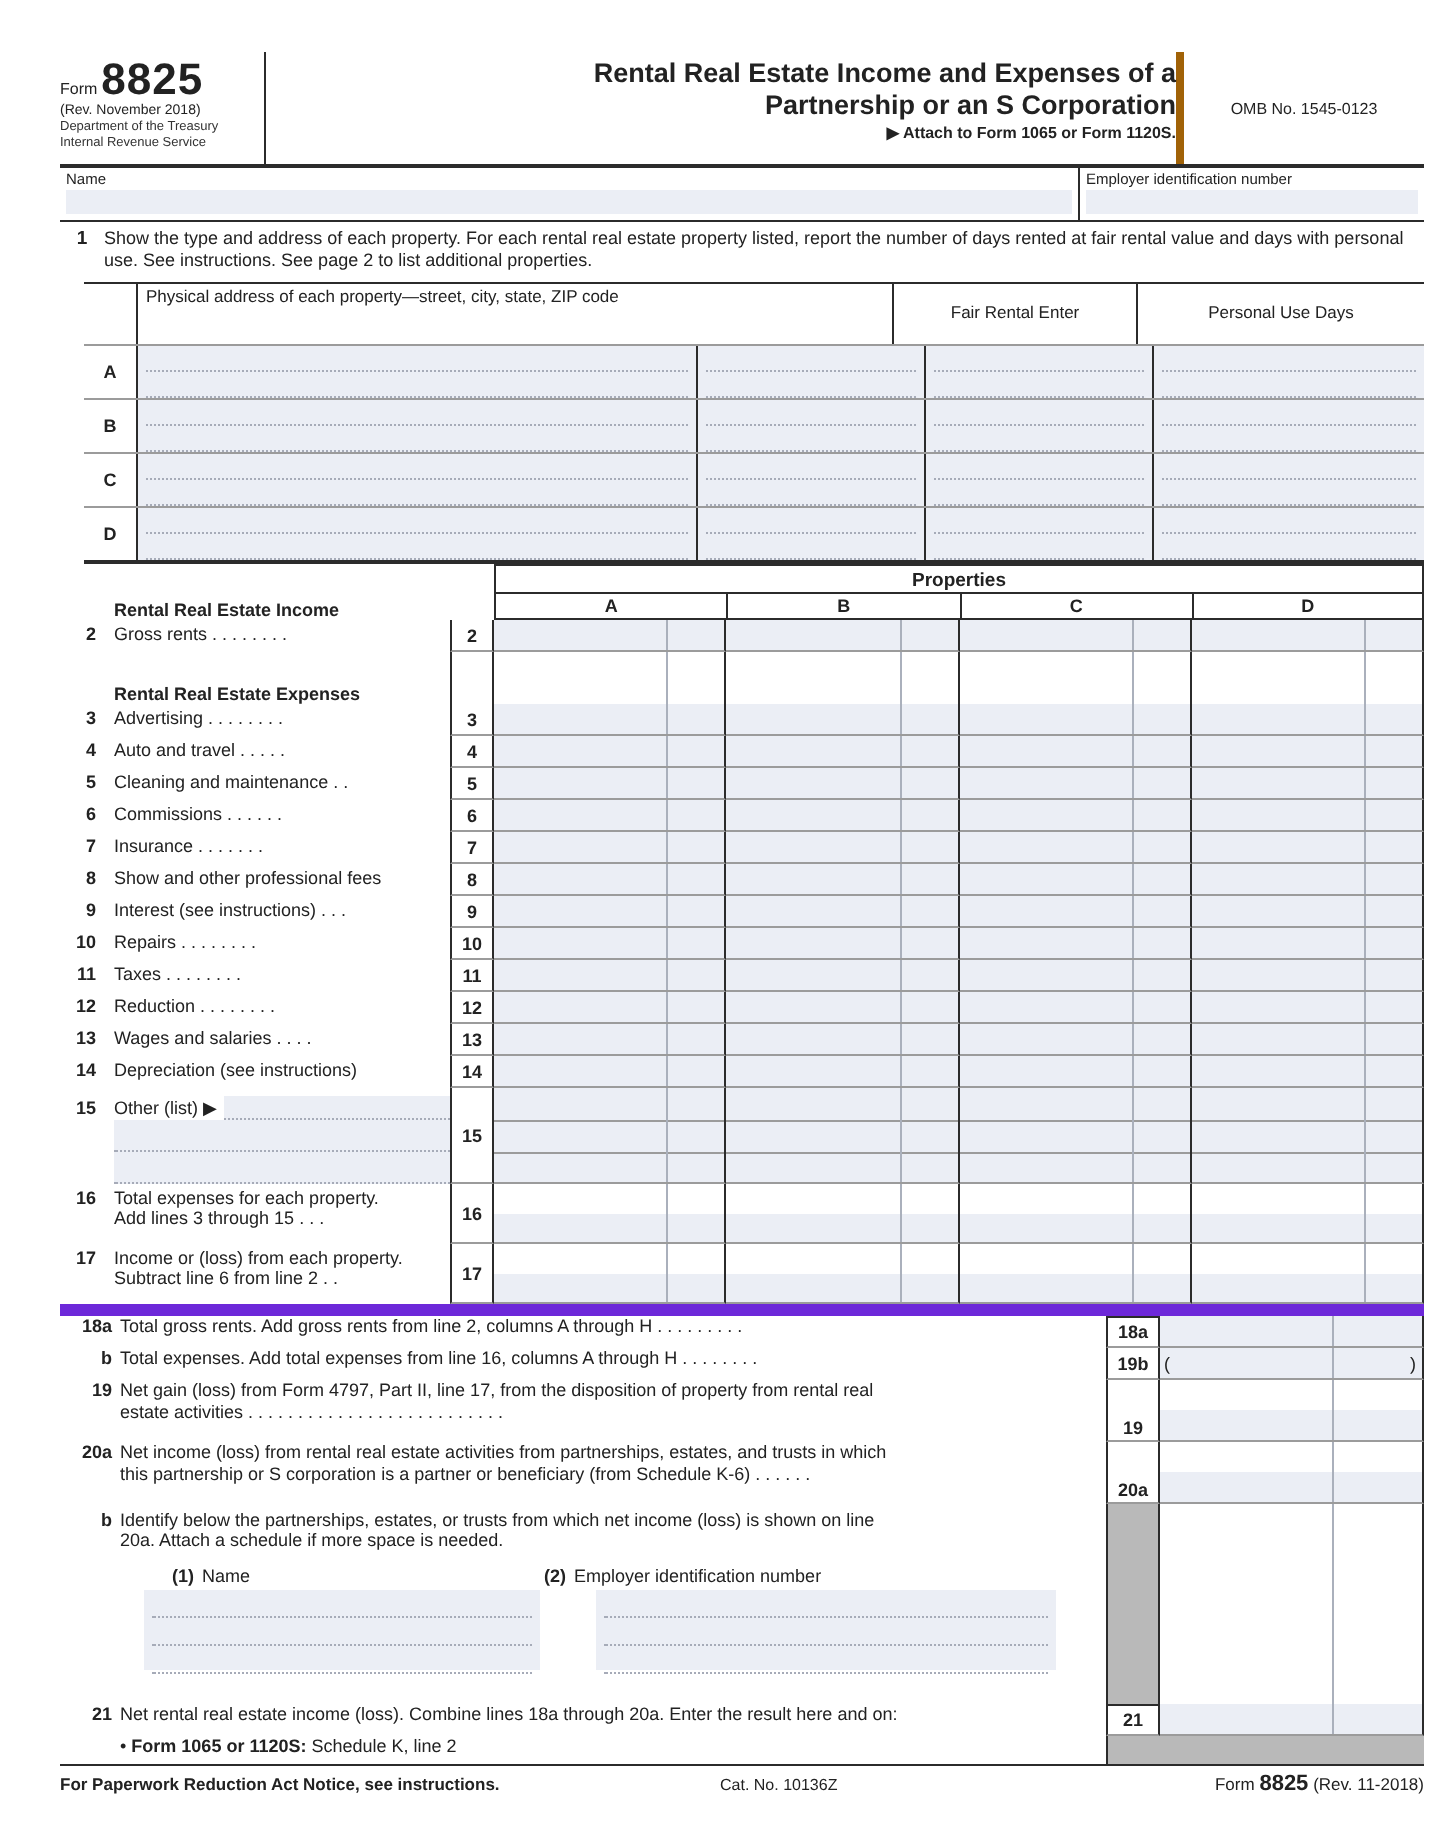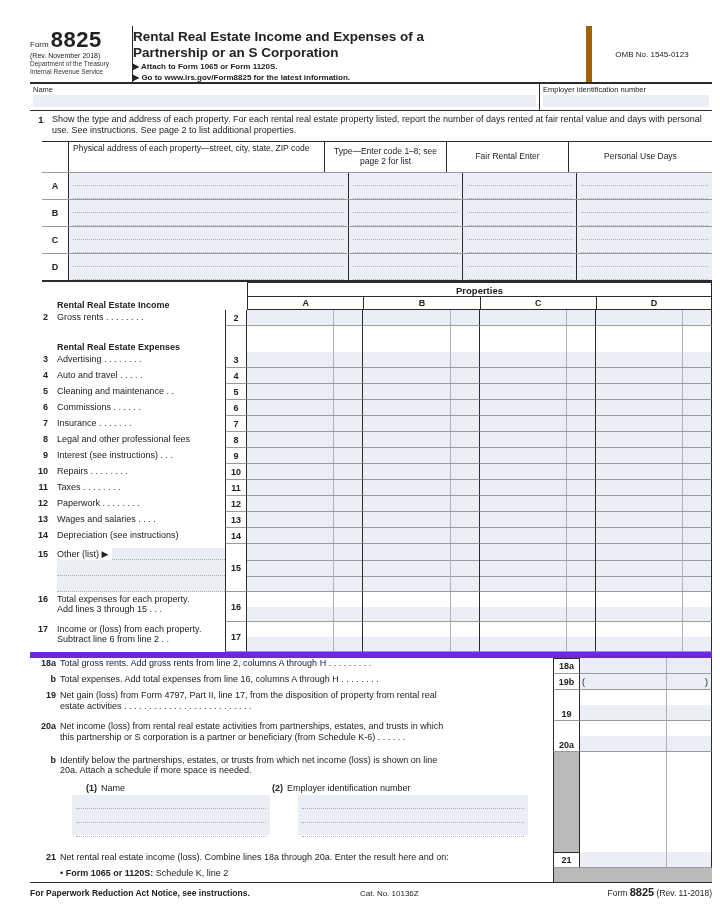--- a/index.html
+++ b/index.html
@@ -7,21 +7,21 @@
   .form{position:relative;margin:26px 8px 0 30px;width:682px;font-size:9px;}
 
   
   .hdr{display:flex;border-bottom:2px solid #2b2b2b;height:56px;}
   .hdr-left{width:100px;border-right:1px solid #2b2b2b;padding:3px 2px 0 0;}
   .formline{display:flex;align-items:flex-end;line-height:1;}
   .fw{font-size:8px;margin-right:2px;padding-bottom:2px;}
   .fn{font-size:22px;font-weight:bold;letter-spacing:.5px;}
   .rev{font-size:7px;margin-top:1px;}
   .dept{font-size:6.5px;color:#333;margin-top:1px;}
-  .hdr-center{flex:1;text-align:left;border-right:6px solid #a16207;padding-top:3px;}
+  .hdr-center{flex:1;text-align:right;border-right:4px solid #a16207;padding-top:3px;}
   .title{font-size:13.5px;font-weight:bold;line-height:1.15;}
   .attach{font-size:8px;font-weight:bold;margin-top:2px;}
   .hdr-right{width:120px;display:flex;align-items:center;justify-content:center;font-size:8px;}
 
   
   .namerow{display:flex;border-bottom:1.5px solid #2b2b2b;height:26px;}
   .ncell{flex:1;padding:1px 3px;}
   .ecell{width:166px;border-left:1px solid #2b2b2b;padding:1px 3px;}
   .flabel{font-size:7.5px;}
   .finput{height:12px;background:#ebeef5;margin-top:1px;}
@@ -119,21 +119,20 @@
       <div class="rev">(Rev. November 2018)</div>
       <div class="dept">Department of the Treasury</div>
       <div class="dept">Internal Revenue Service</div>
     </div>
     <div class="hdr-center">
       <div class="title">
         <span>Rental Real Estate Income and Expenses of a</span><br>
         <span>Partnership or an S Corporation</span>
       </div>
       <div class="attach">▶ Attach to Form 1065 or Form 1120S.</div>
-      <div class="attach">▶ Go to www.irs.gov/Form8825 for the latest information.</div>
     </div>
     <div class="hdr-right">OMB No. 1545-0123</div>
   </div>
 
   <div class="namerow">
     <div class="ncell">
       <div class="flabel">Name</div>
       <div class="finput"></div>
     </div>
     <div class="ecell">
@@ -144,21 +143,20 @@
 
   <div class="sec1">
     <div class="s1num">1</div>
     <div class="s1txt">Show the type and address of each property. For each rental real estate property listed, report the number of days rented at fair rental value and days with personal use. See instructions. See page 2 to list additional properties.</div>
   </div>
 
   <div class="atab">
     <div class="arow ahead">
       <div class="acol-letter"></div>
       <div class="acol-addr">Physical address of each property—street, city, state, ZIP code</div>
-      <div class="acol-type">Type—Enter code 1–8; see page 2 for list</div>
       <div class="acol-fair">Fair Rental Enter</div>
       <div class="acol-pers">Personal Use Days</div>
     </div>
 
     <div class="arow adata">
       <div class="acol-letter">A</div>
       <div class="acol-addr">
           <div class="afill">
             <div class="dl"></div>
             <div class="dl"></div>
@@ -355,21 +353,21 @@
         </div>
       <div class="nb">7</div>
       <div class="amt"></div>
         <div class="amt"></div>
         <div class="amt"></div>
         <div class="amt"></div>
     </div>
     <div class="pgrow" style="height:16px;">
       <div class="plabel">
           <span class="pnum">8</span>
-          <span class="ptext">Legal and other professional fees</span>
+          <span class="ptext">Show and other professional fees</span>
         </div>
       <div class="nb">8</div>
       <div class="amt"></div>
         <div class="amt"></div>
         <div class="amt"></div>
         <div class="amt"></div>
     </div>
     <div class="pgrow" style="height:16px;">
       <div class="plabel">
           <span class="pnum">9</span>
@@ -399,21 +397,21 @@
         </div>
       <div class="nb">11</div>
       <div class="amt"></div>
         <div class="amt"></div>
         <div class="amt"></div>
         <div class="amt"></div>
     </div>
     <div class="pgrow" style="height:16px;">
       <div class="plabel">
           <span class="pnum">12</span>
-          <span class="ptext">Paperwork  .  .  .  .  .  .  .  .</span>
+          <span class="ptext">Reduction  .  .  .  .  .  .  .  .</span>
         </div>
       <div class="nb">12</div>
       <div class="amt"></div>
         <div class="amt"></div>
         <div class="amt"></div>
         <div class="amt"></div>
     </div>
     <div class="pgrow" style="height:16px;">
       <div class="plabel">
           <span class="pnum">13</span>

